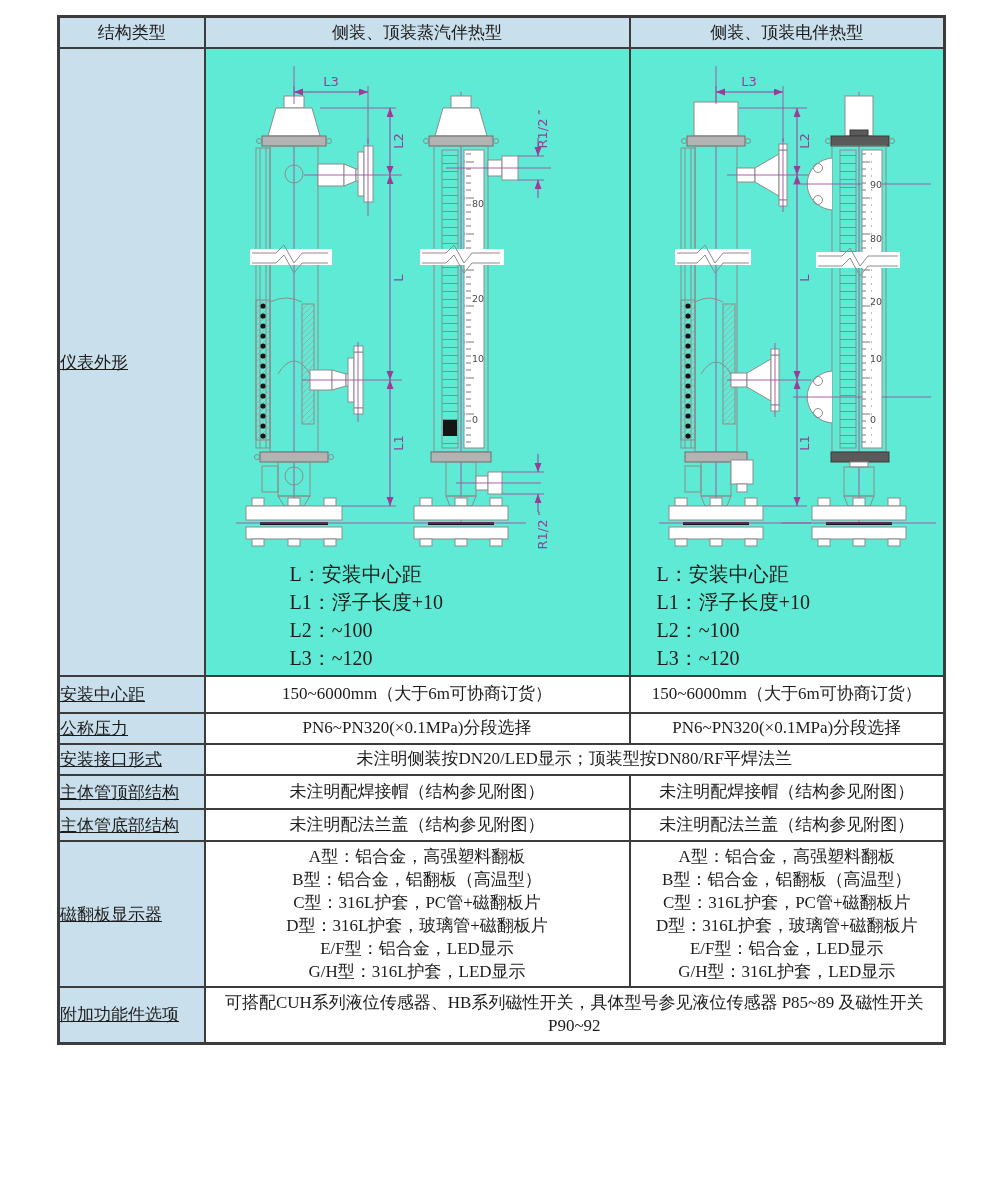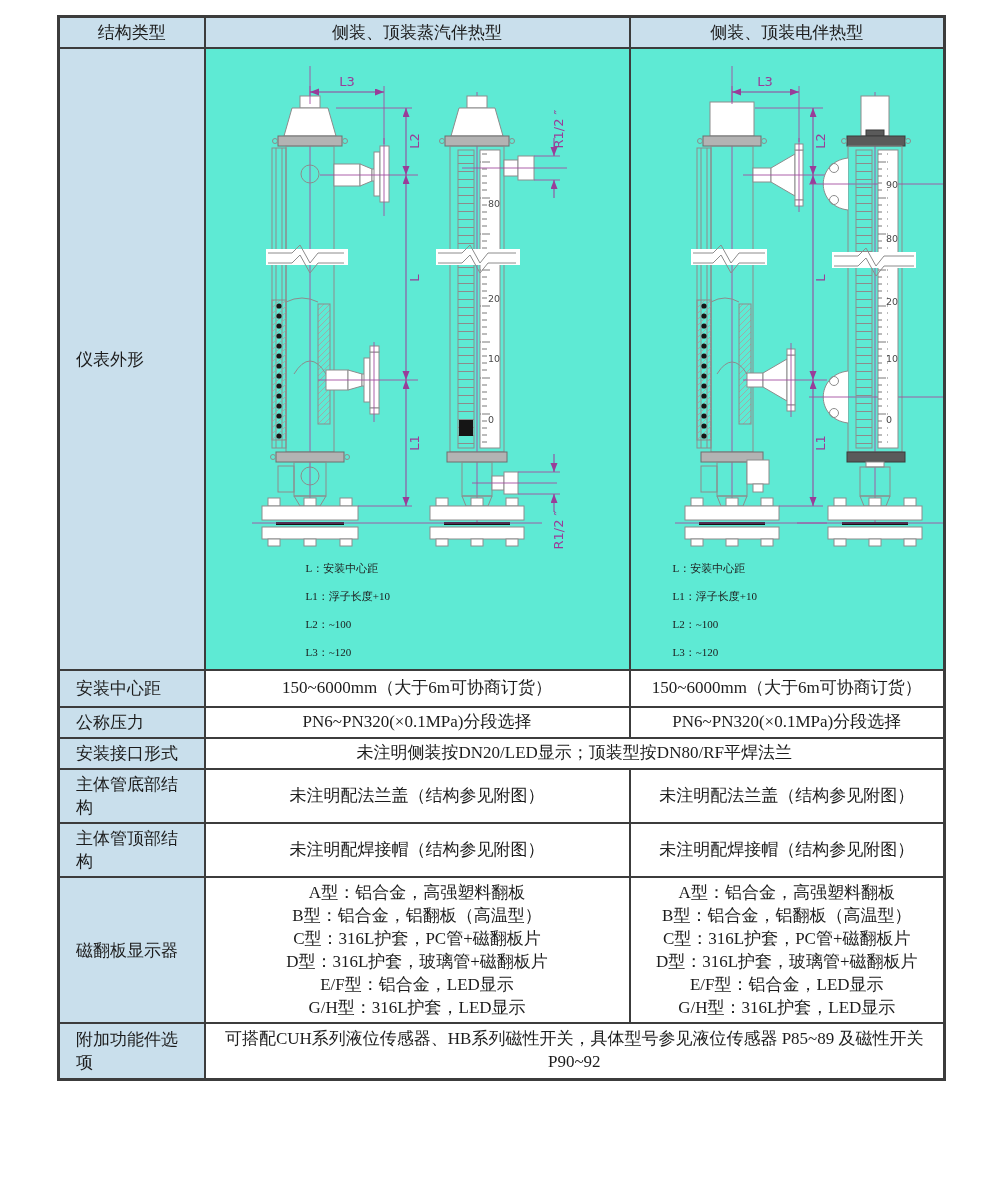--- a/index.html
+++ b/index.html
@@ -1,27 +1,27 @@
 <!DOCTYPE html>
 <html><head>
 <meta charset="utf-8">
 <style>
   html,body{margin:0;padding:0;background:#ffffff;}
   body{width:1000px;height:1204px;font-family:"Liberation Serif","DejaVu Serif",serif;color:#1c1c1c;}
   .page{padding:15px 0 0 57px;}
   table.spec{border-collapse:collapse;width:886px;table-layout:fixed;background:#fff;border:3px solid #3c3c3c;}
-  table.spec td,table.spec th{border:2px solid #3c3c3c;padding:3px 16px;font-size:17px;font-weight:normal;overflow:hidden;}
+  table.spec td,table.spec th{border:2px solid #3c3c3c;padding:3px 0;font-size:17px;font-weight:normal;overflow:hidden;}
   th.hd{background:#c9dfec;text-align:center;height:22px;}
-  td.lbl{background:#c9dfec;text-align:left;}
+  td.lbl{background:#c9dfec;text-align:left;text-decoration:underline;}
   td.val{text-align:center;vertical-align:middle;line-height:1.32;}
   td.draw{padding:0;vertical-align:top;background:#5eead4;}
   sup{font-size:11px;}
   .optline{line-height:23px;white-space:nowrap;}
   .heatline{line-height:24px;}
-  .legend{font-size:11px;line-height:28px;margin-top:2px;}
+  .legend{font-size:20px;line-height:28px;margin-top:8px;}
   .legend div{white-space:nowrap;}
   .leg2{margin-left:84px;}
   .leg3{margin-left:26px;}
   
   svg{display:block;}
   .ln{stroke:#8c8c8c;fill:none;stroke-width:1;}
   .lnf{stroke:#8c8c8c;fill:#ffffff;stroke-width:1;}
   .gray{fill:#b3b3b3;stroke:#6e6e6e;stroke-width:1;}
   .dark{fill:#5a5a5a;stroke:#3a3a3a;stroke-width:1;}
   .blk{fill:#151515;stroke:none;}
@@ -372,30 +372,30 @@
     <td class="val">PN6~PN320(×0.1MPa)分段选择</td>
   </tr>
 
 
 
   <tr style="height:28px">
     <td class="lbl">安装接口形式</td>
     <td class="val" colspan="2">未注明侧装按DN20/LED显示；顶装型按DN80/RF平焊法兰</td>
   </tr>
 
+  <tr style="height:34px">
+    <td class="lbl">主体管顶部结构</td>
+    <td class="val">未注明配焊接帽（结构参见附图）</td>
+    <td class="val">未注明配焊接帽（结构参见附图）</td>
+  </tr>
+
   <tr style="height:32px">
     <td class="lbl">主体管底部结构</td>
     <td class="val">未注明配法兰盖（结构参见附图）</td>
     <td class="val">未注明配法兰盖（结构参见附图）</td>
-  </tr>
-
-  <tr style="height:34px">
-    <td class="lbl">主体管顶部结构</td>
-    <td class="val">未注明配焊接帽（结构参见附图）</td>
-    <td class="val">未注明配焊接帽（结构参见附图）</td>
   </tr>
 
 
   <tr style="height:140px">
     <td class="lbl">磁翻板显示器</td>
     <td class="val">
       <div class="optline">A型：铝合金，高强塑料翻板</div>
       <div class="optline">B型：铝合金，铝翻板（高温型）</div>
       <div class="optline">C型：316L护套，PC管+磁翻板片</div>
       <div class="optline">D型：316L护套，玻璃管+磁翻板片</div>

